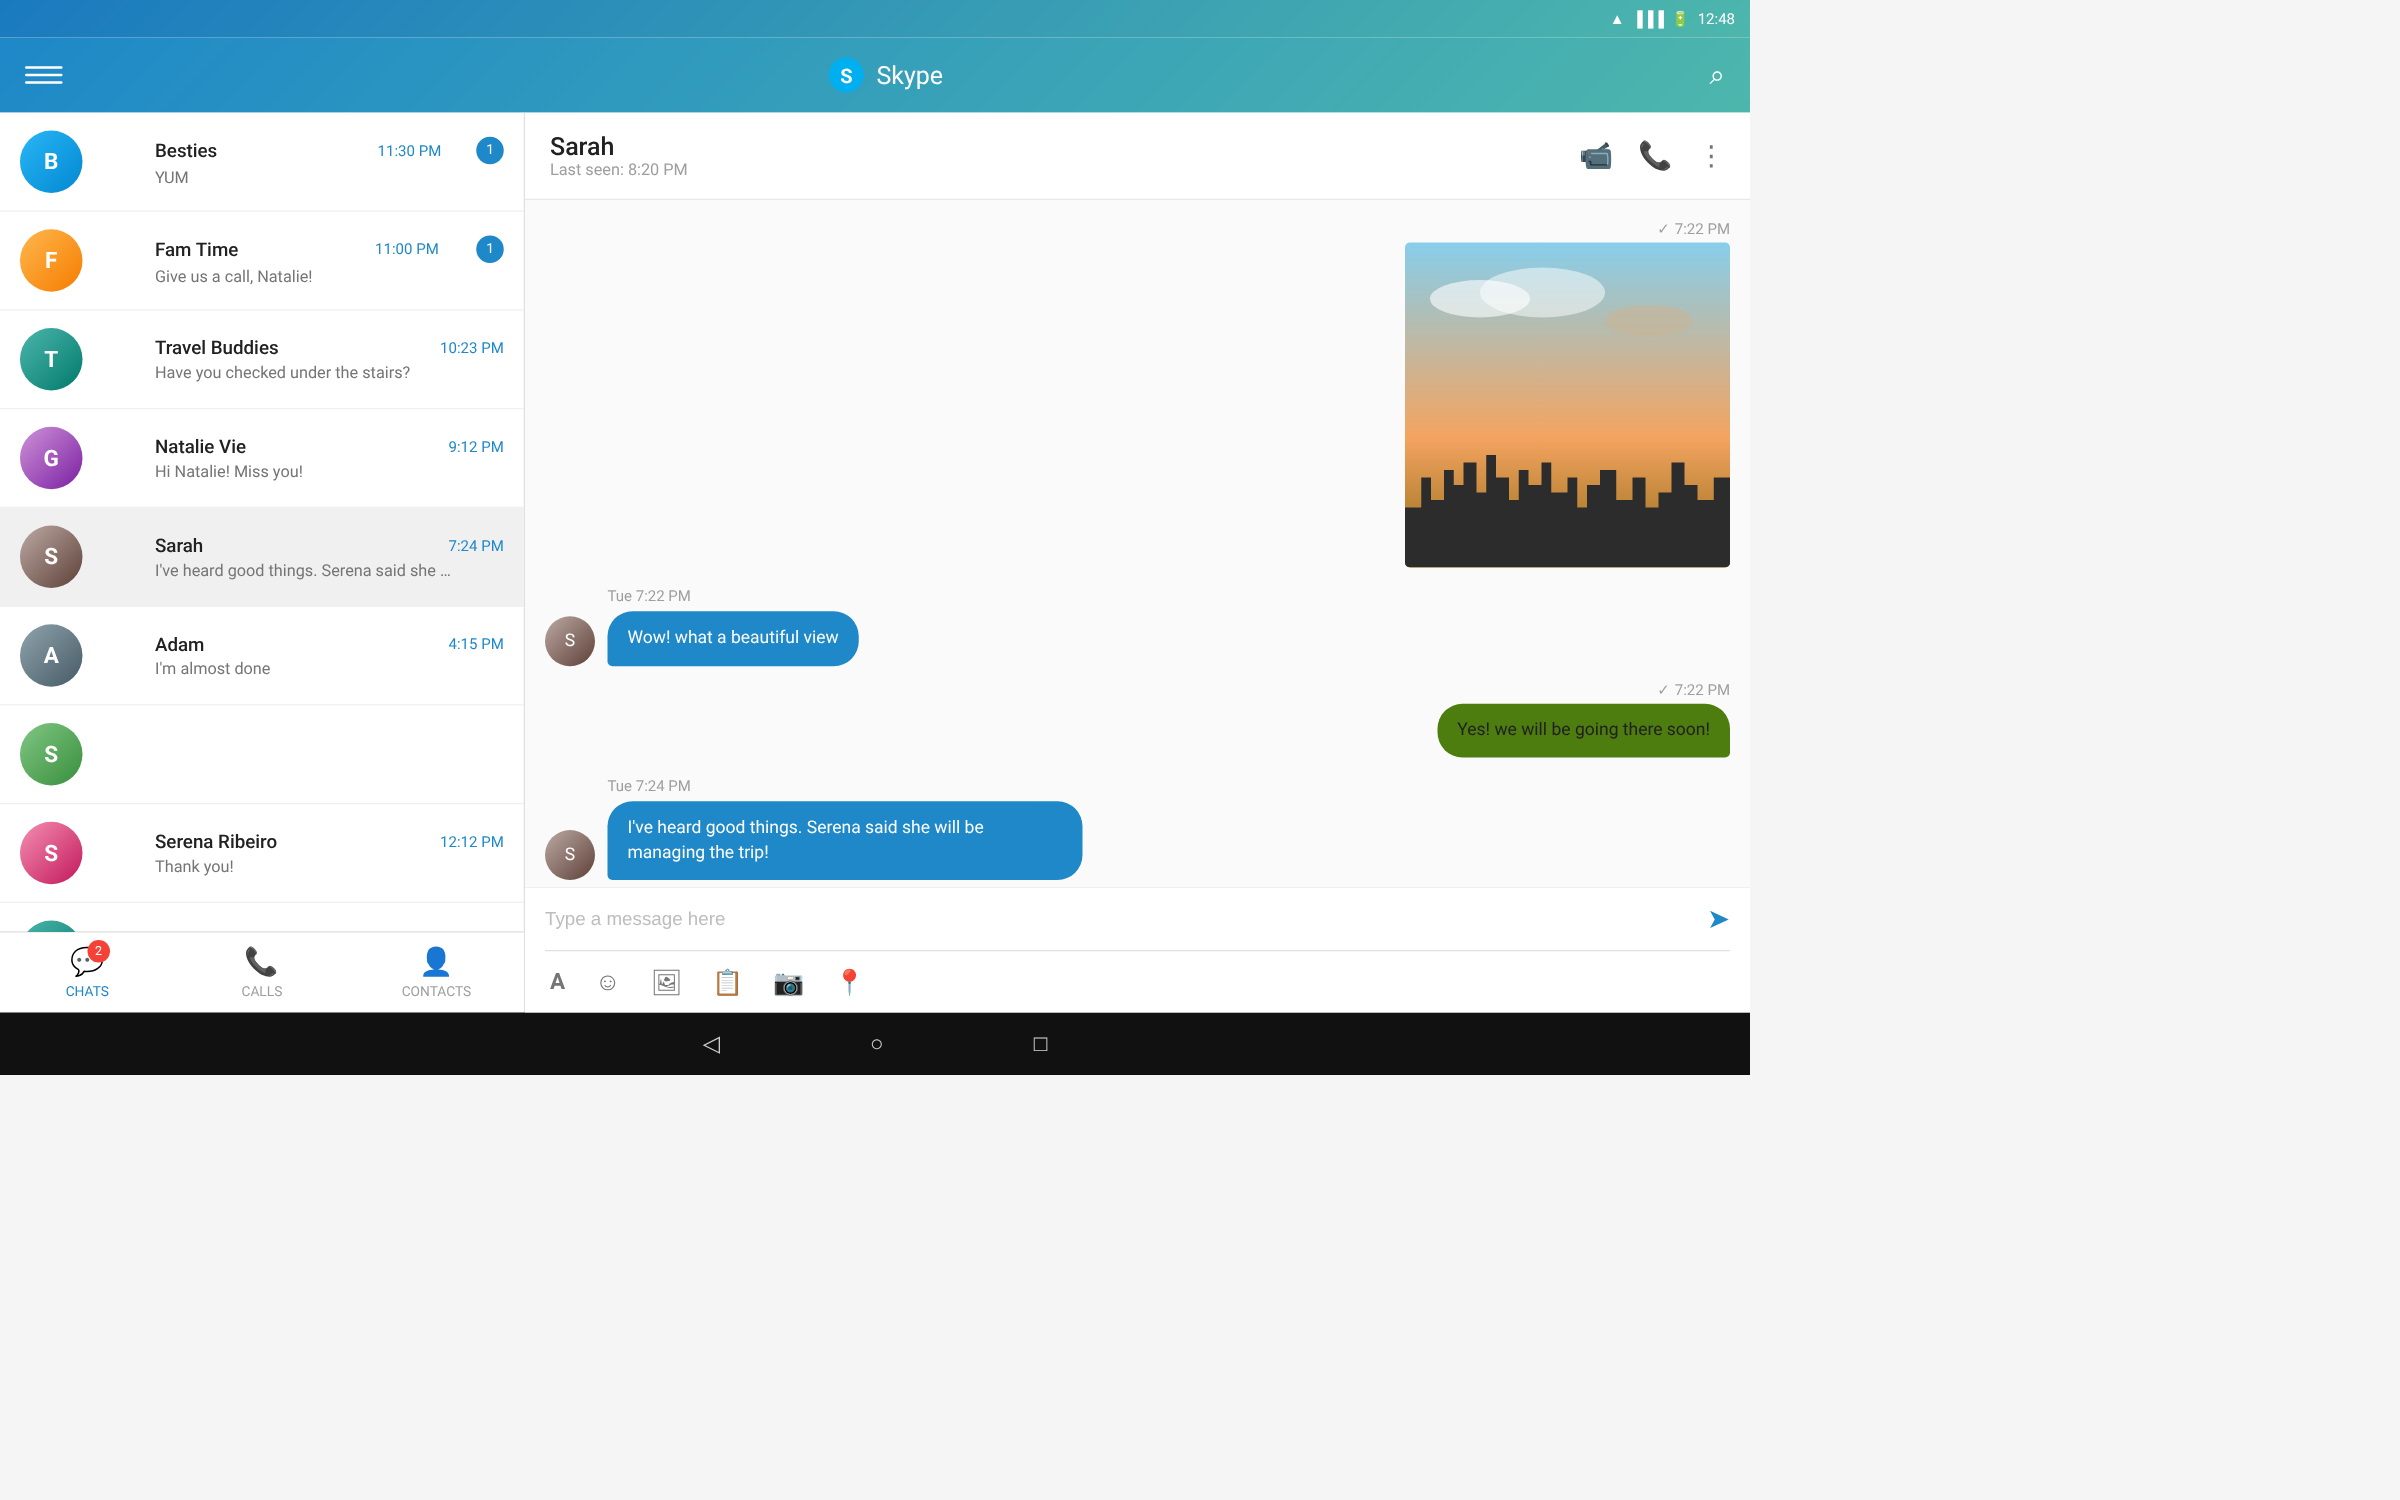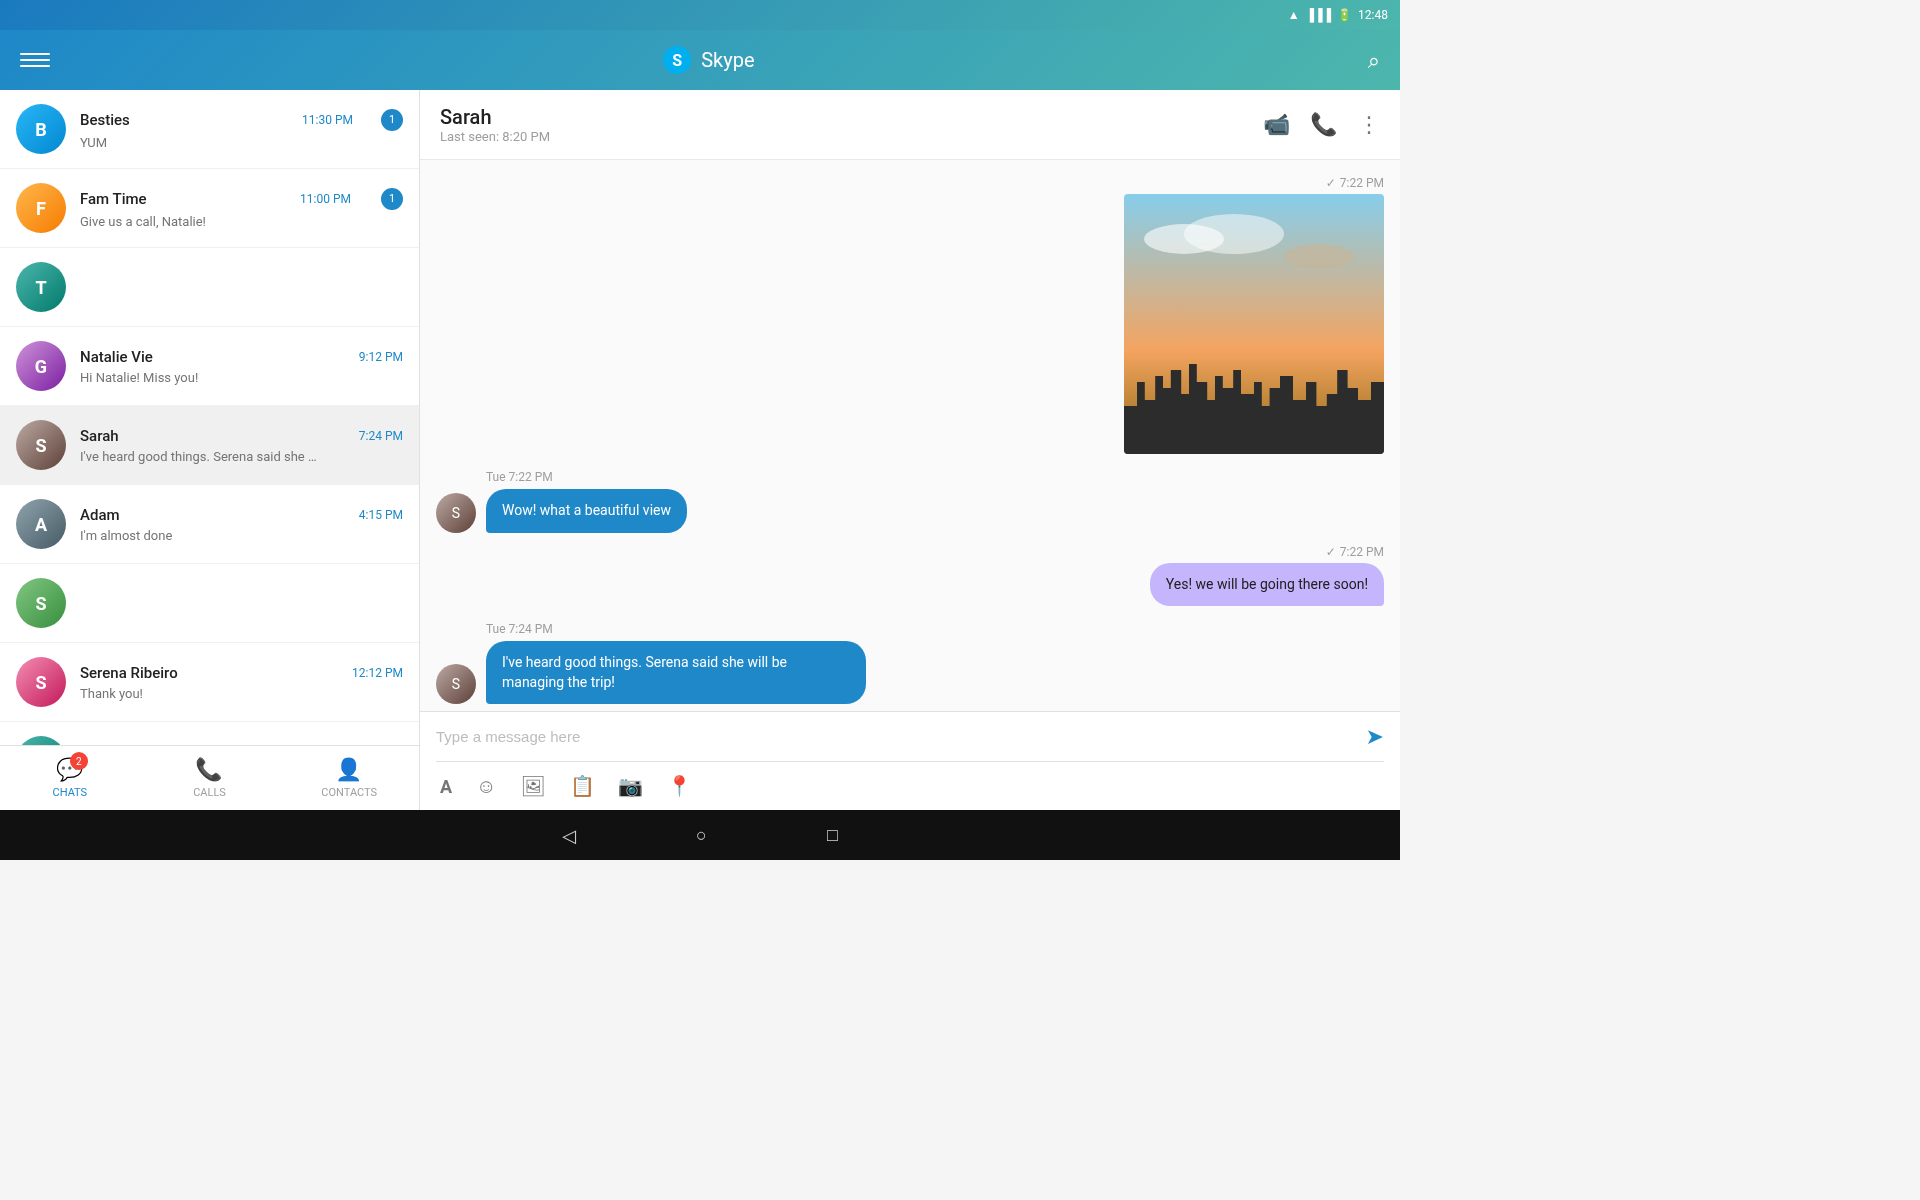--- a/index.html
+++ b/index.html
@@ -123,20 +123,21 @@
       display: flex;
       align-items: center;
       justify-content: center;
       font-size: 18px;
       font-weight: bold;
       color: white;
     }
     .chat-item-info {
       flex: 1;
       min-width: 0;
+      margin-left: 44px;
     }
     .chat-item-top {
       display: flex;
       justify-content: space-between;
       align-items: center;
       margin-bottom: 4px;
     }
     .chat-name {
       font-size: 15px;
       font-weight: 500;
@@ -347,21 +348,21 @@
       border-radius: 20px;
       font-size: 14px;
       line-height: 1.4;
     }
     .bubble.received {
       background: #1e88c8;
       color: white;
       border-bottom-left-radius: 4px;
     }
     .bubble.sent {
-      background: #c4b5fd;
+      background: #4d7c0f;
       color: #212121;
       border-bottom-right-radius: 4px;
     }
     .sent-meta {
       display: flex;
       justify-content: flex-end;
       align-items: center;
       gap: 4px;
       color: #9e9e9e;
       font-size: 12px;
@@ -490,20 +491,30 @@
           <div style="display:flex;align-items:center;gap:22px;">
             <span class="chat-time">11:00 PM</span>
             <span class="unread-badge">1</span>
           </div>
         </div>
         <div class="chat-preview">Give us a call, Natalie!</div>
       </div>
     </div>
           <div class="chat-item">
       <div class="avatar av-teal">T</div>
+      <div class="chat-item-info">
+        <div class="chat-item-top">
+          <span class="chat-name">Travel Buddies</span>
+          <div style="display:flex;align-items:center;gap:6px;">
+            <span class="chat-time">10:23 PM</span>
+
+          </div>
+        </div>
+        <div class="chat-preview">Have you checked under the stairs?</div>
+      </div>
     </div>
           <div class="chat-item">
       <div class="avatar av-purple">G</div>
       <div class="chat-item-info">
         <div class="chat-item-top">
           <span class="chat-name">Natalie Vie</span>
           <div style="display:flex;align-items:center;gap:6px;">
             <span class="chat-time">9:12 PM</span>
 
           </div>

